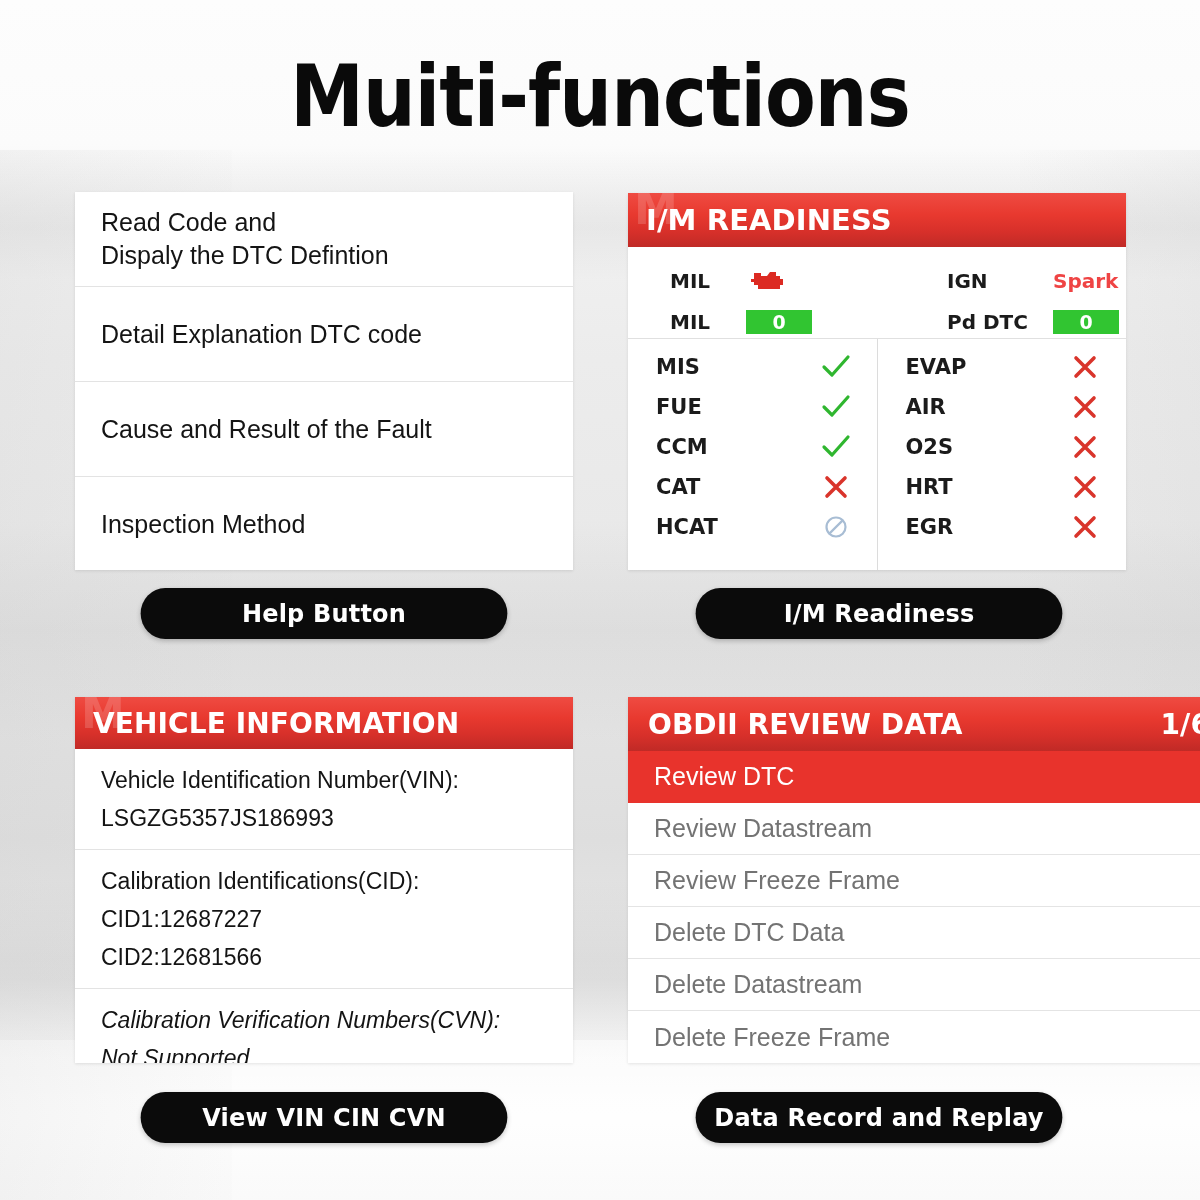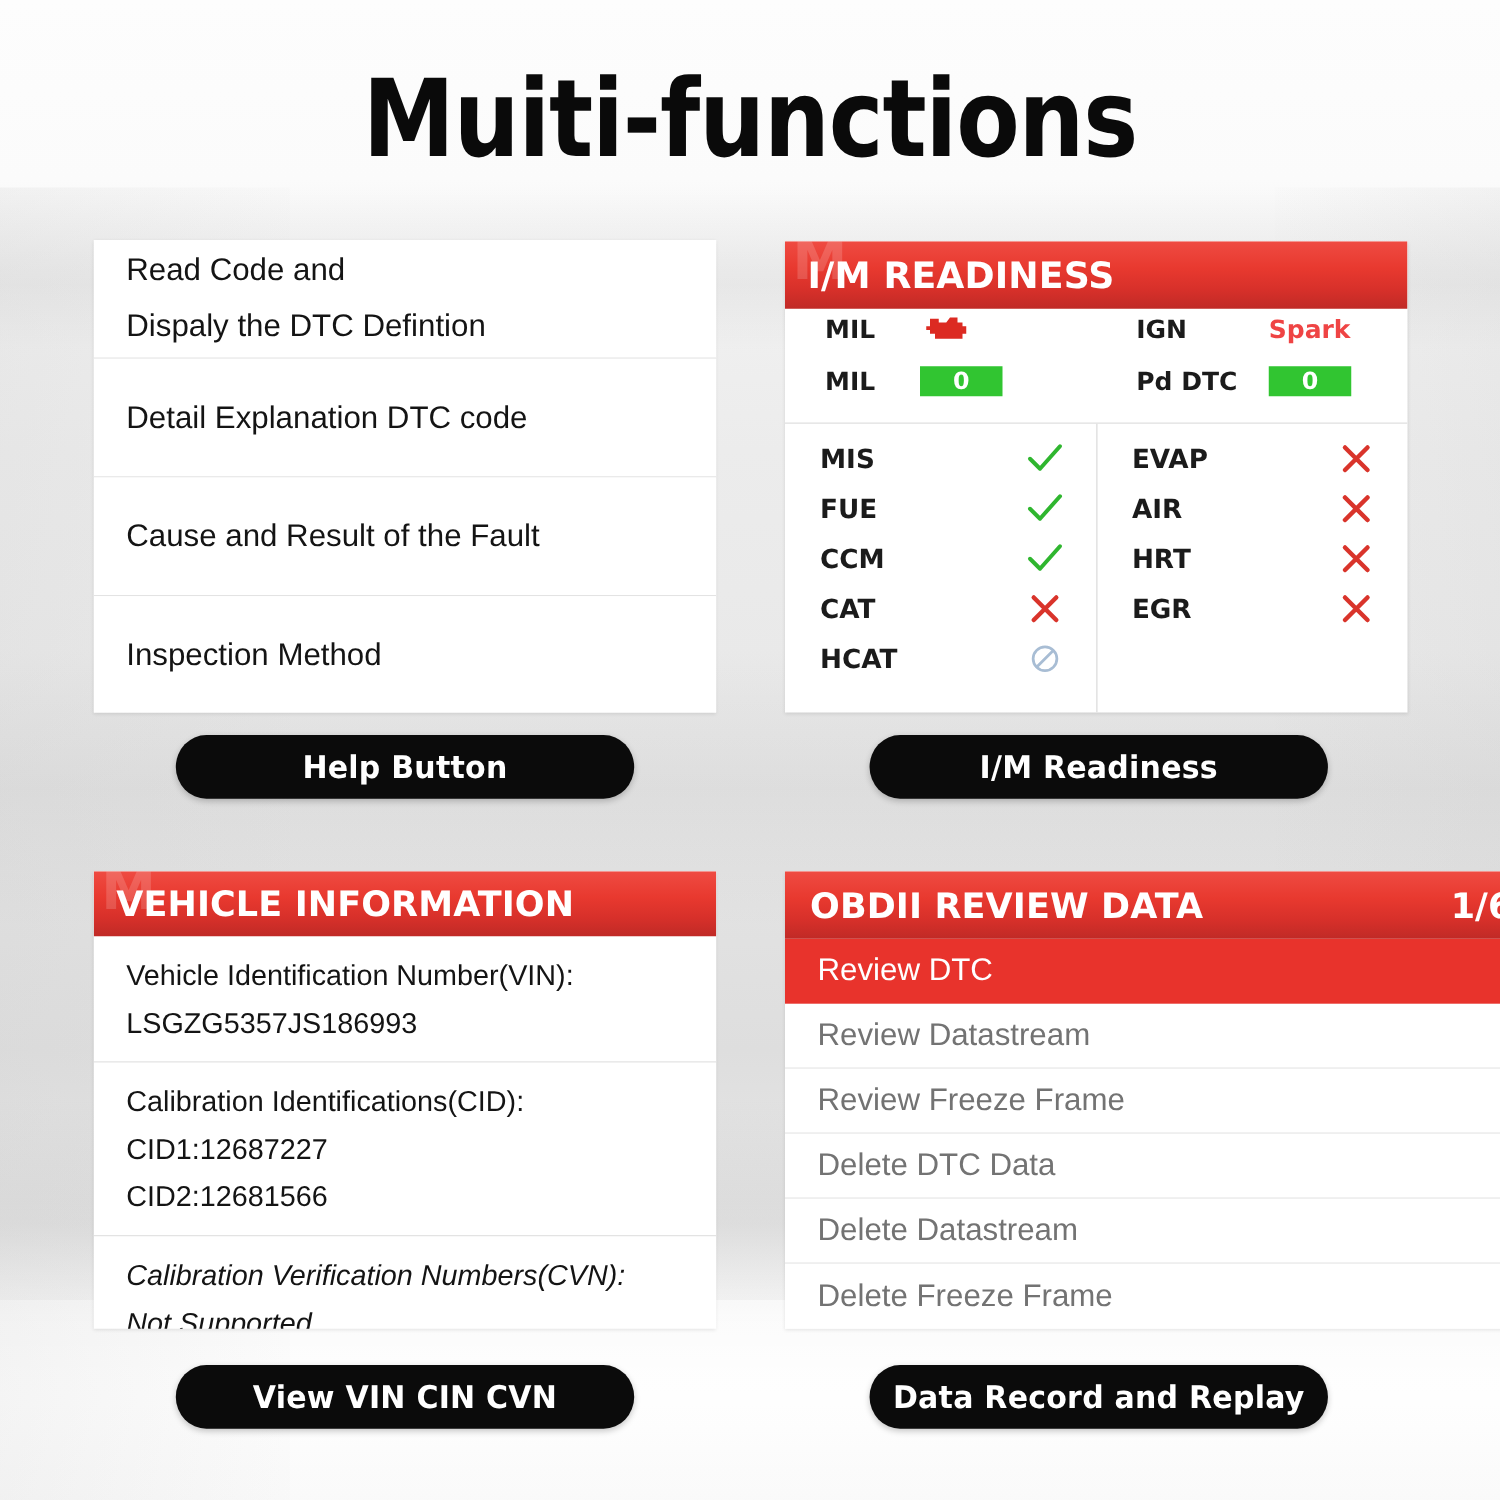--- a/index.html
+++ b/index.html
@@ -89,44 +89,44 @@
   
   #help-panel { left: 75px; top: 192px; width: 498px; height: 378px; }
   .help-row {
     height: 95px;
     display: flex; align-items: center;
     padding-left: 26px; padding-right: 16px;
     border-bottom: 1px solid #e3e3e3;
     background: #fff;
     font-size: 25px;
     color: #141414;
-    line-height: 45px;
+    line-height: 33px;
   }
   .help-row:last-child { border-bottom: none; }
   .help-row .two-line { white-space: pre-line; }
 
   
   #im-panel { left: 628px; top: 193px; width: 498px; height: 377px; }
   #im-panel .panel-header { height: 54px; padding: 0 18px; font-size: 29px; }
 
   .im-top {
     height: 92px;
     border-bottom: 1px solid #e0e0e0;
     display: grid;
     grid-template-columns: 1fr 1fr;
     grid-template-rows: 1fr 1fr;
     padding: 4px 0 4px 0;
   }
-  .im-cell { display: flex; align-items: flex-start; padding-left: 32px; }
+  .im-cell { display: flex; align-items: flex-end; padding-left: 42px; }
   .im-cell .lbl {
     font-family: "DejaVu Sans", sans-serif;
     font-weight: 700; font-size: 20px; color: #1b1b1b;
     min-width: 76px;
   }
-  .im-cell.wide .lbl { min-width: 106px; }
+  .im-cell.wide .lbl { min-width: 106px; margin-left: 28px; }
   .im-cell .val {
     font-family: "DejaVu Sans", sans-serif;
     font-weight: 700; font-size: 20px; color: #ef4444;
   }
   .badge-green {
     background: #31c531;
     color: #fff;
     font-family: "DejaVu Sans", sans-serif;
     font-weight: 700; font-size: 19px;
     width: 66px; height: 24px;
@@ -315,20 +315,28 @@
         </div>
         <div class="im-row">
           <span class="name">AIR</span>
           <span class="mark">
             <svg width="26" height="26" viewBox="0 0 26 26">
               <path d="M4 4 L22 22 M22 4 L4 22" fill="none" stroke="#d9342b" stroke-width="3.6" stroke-linecap="round"></path>
             </svg>
           </span>
         </div>
         <div class="im-row">
+          <span class="name">O2S</span>
+          <span class="mark">
+            <svg width="26" height="26" viewBox="0 0 26 26">
+              <path d="M4 4 L22 22 M22 4 L4 22" fill="none" stroke="#d9342b" stroke-width="3.6" stroke-linecap="round"></path>
+            </svg>
+          </span>
+        </div>
+        <div class="im-row">
           <span class="name">HRT</span>
           <span class="mark">
             <svg width="26" height="26" viewBox="0 0 26 26">
               <path d="M4 4 L22 22 M22 4 L4 22" fill="none" stroke="#d9342b" stroke-width="3.6" stroke-linecap="round"></path>
             </svg>
           </span>
         </div>
         <div class="im-row">
           <span class="name">EGR</span>
           <span class="mark">

